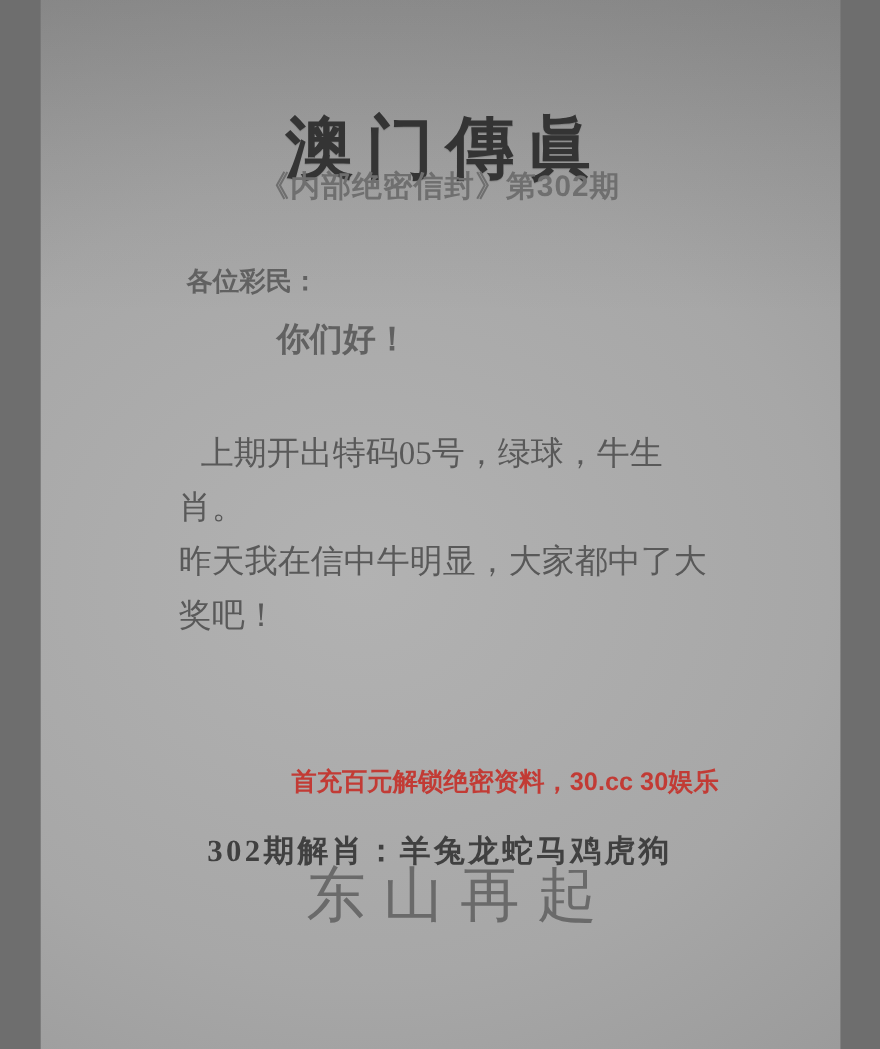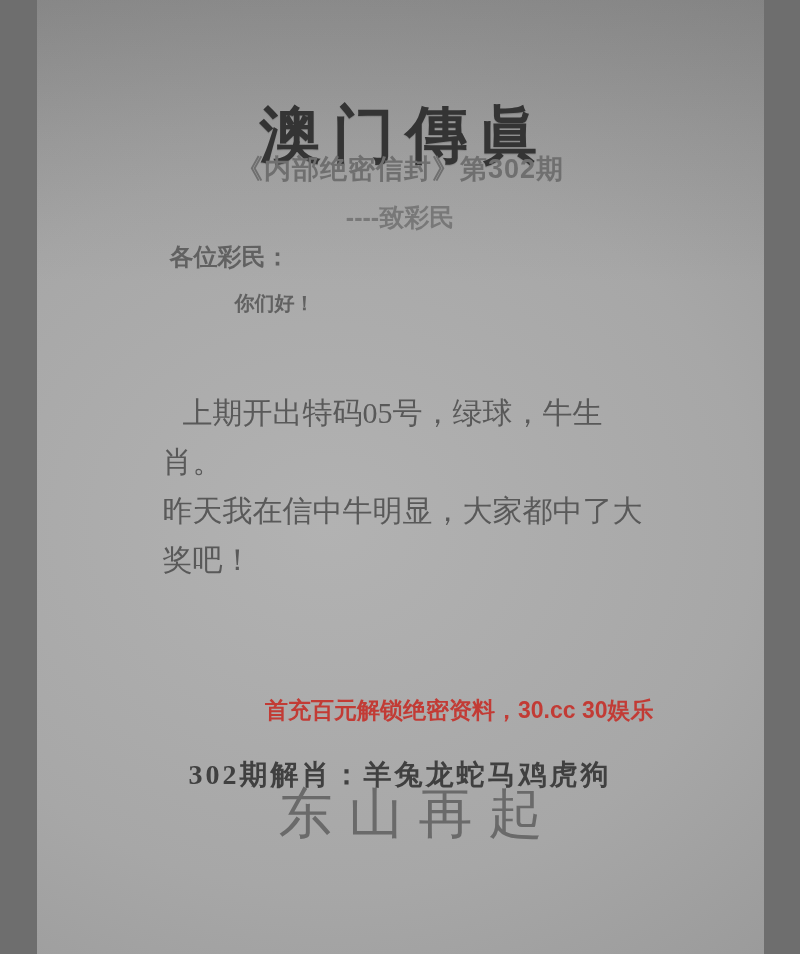--- a/index.html
+++ b/index.html
@@ -49,22 +49,22 @@
   .salutation {
     top: 243px;
     left: 133px; right: auto;
     font-size: 24px;
     line-height: 1.15;
     font-weight: 600;
     color: #616161;
   }
   .greeting {
     top: 292px;
-    left: 198px; right: auto;
-    font-size: 20px;
+    left: 215px; right: auto;
+    font-size: 30px;
     line-height: 1.15;
     font-weight: 600;
     color: #616161;
   }
   .para {
     left: 126px;
     right: 104px;
     font-size: 30px;
     line-height: 49px;
     white-space: pre-line;
@@ -122,21 +122,20 @@
 </style>
 </head>
 <body>
 
 <div class="page">
 
   <h1 class="abs center title">澳门傳眞</h1>
 
   <div class="abs center subtitle">《内部绝密信封》第302期</div>
 
-  <div class="abs center dedication">----致彩民</div>
 
   <div class="abs salutation">各位彩民：</div>
 
   <div class="abs greeting">你们好！</div>
 
   <p class="abs para para-prev">上期开出特码05号，绿球，牛生肖。
 昨天我在信中牛明显，大家都中了大
 奖吧！</p>
 
 

